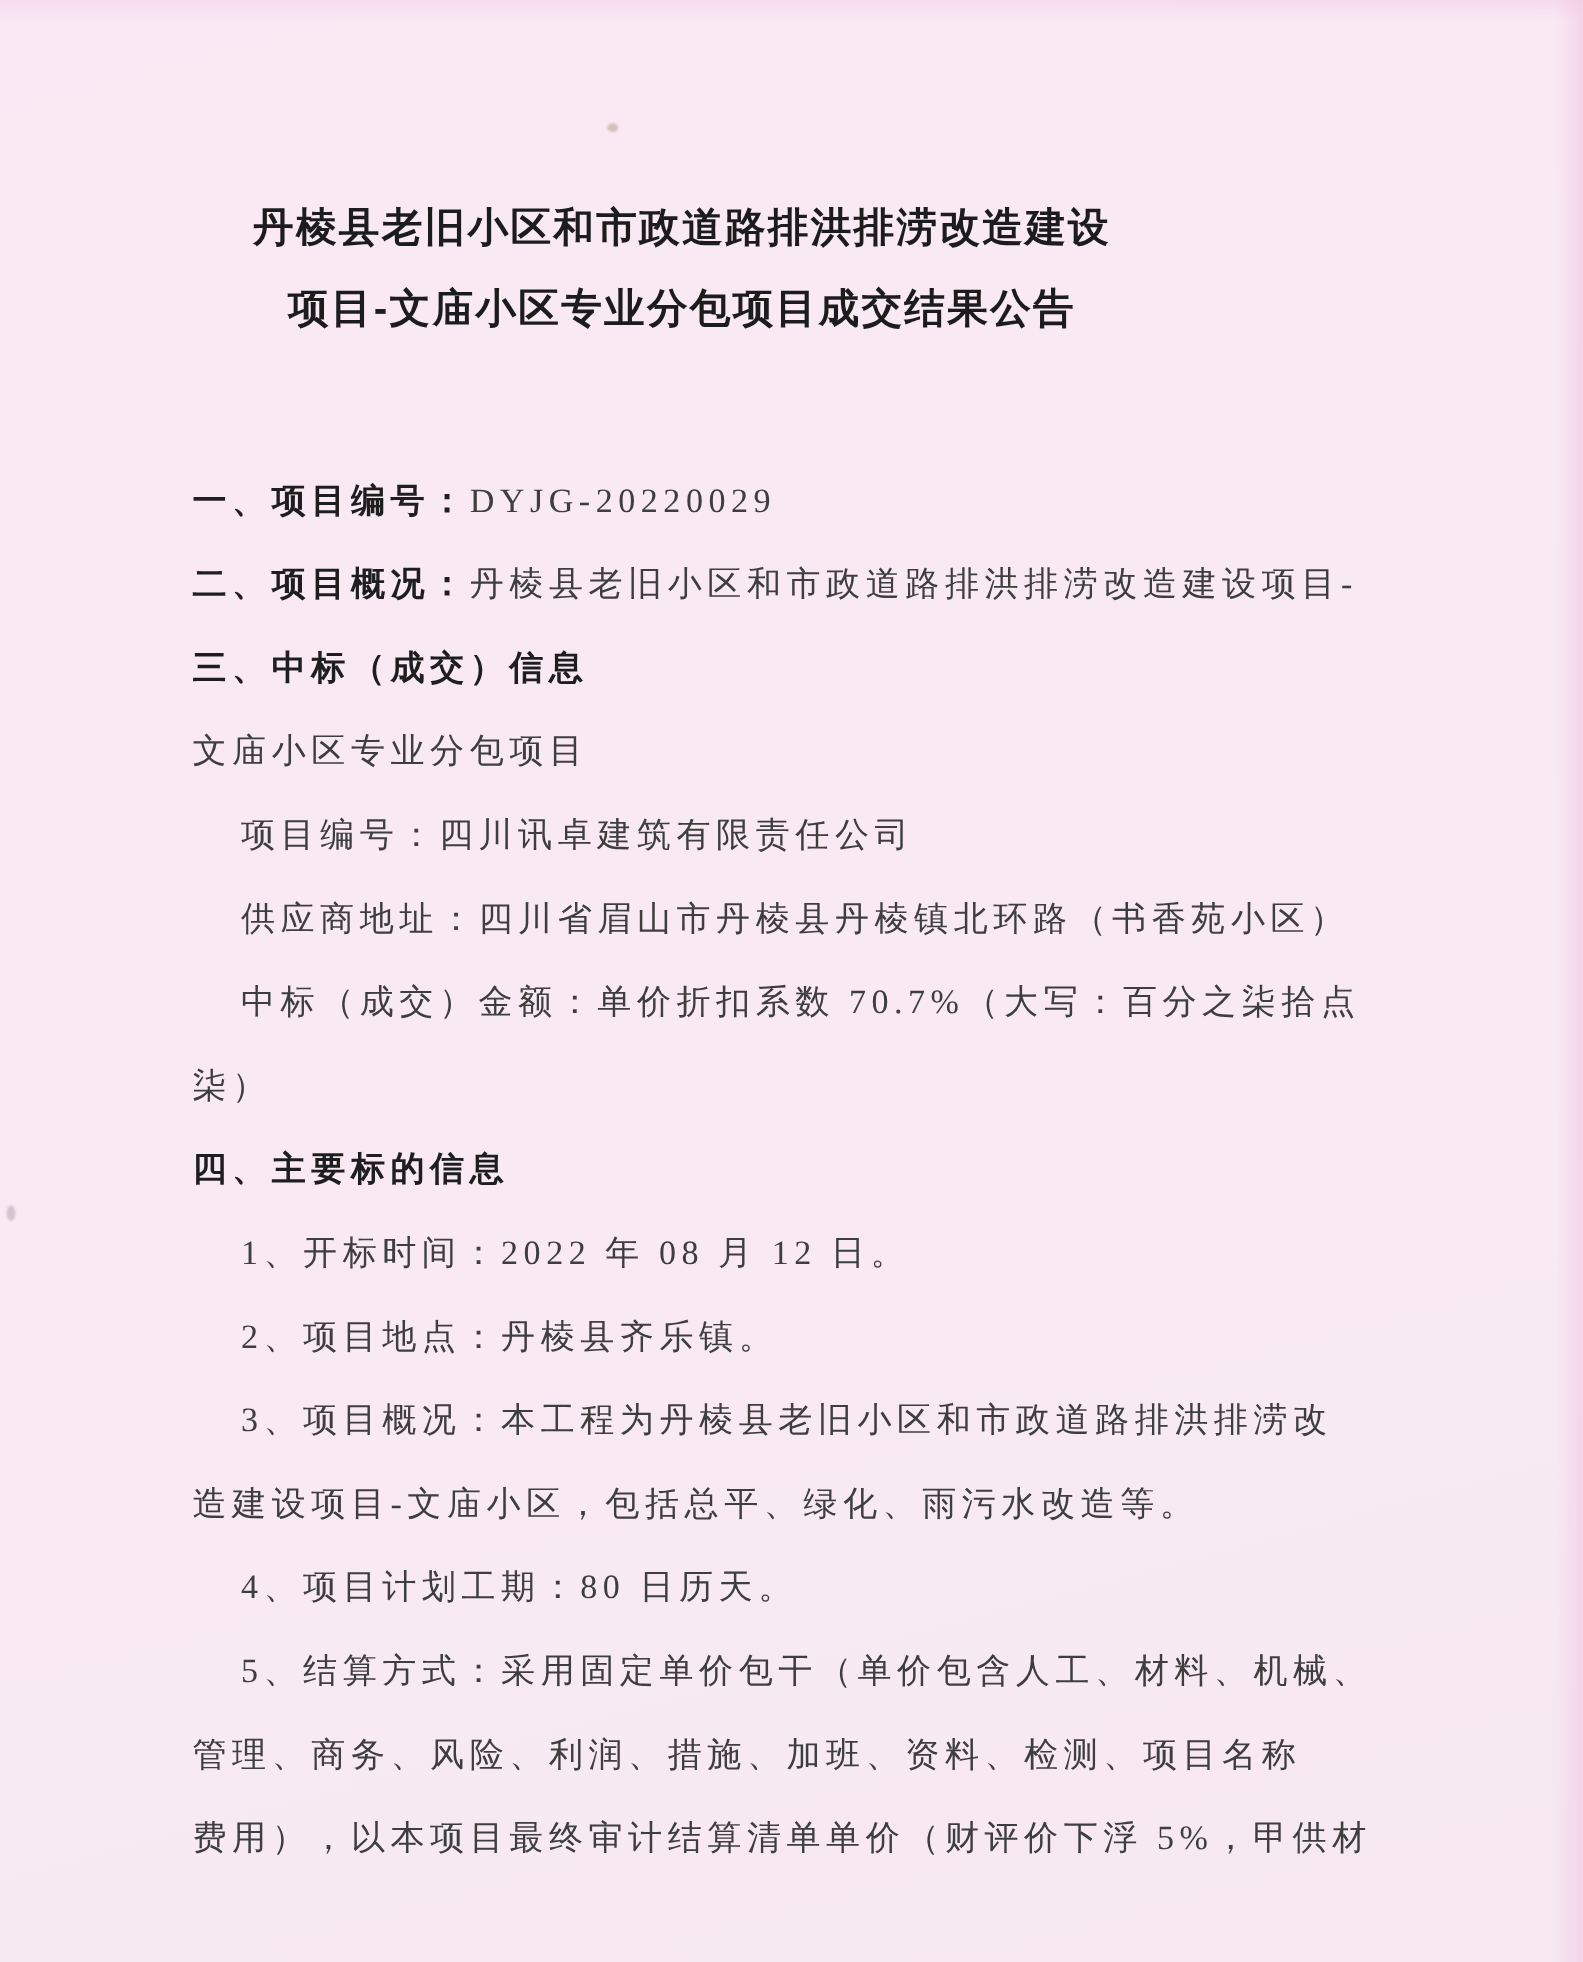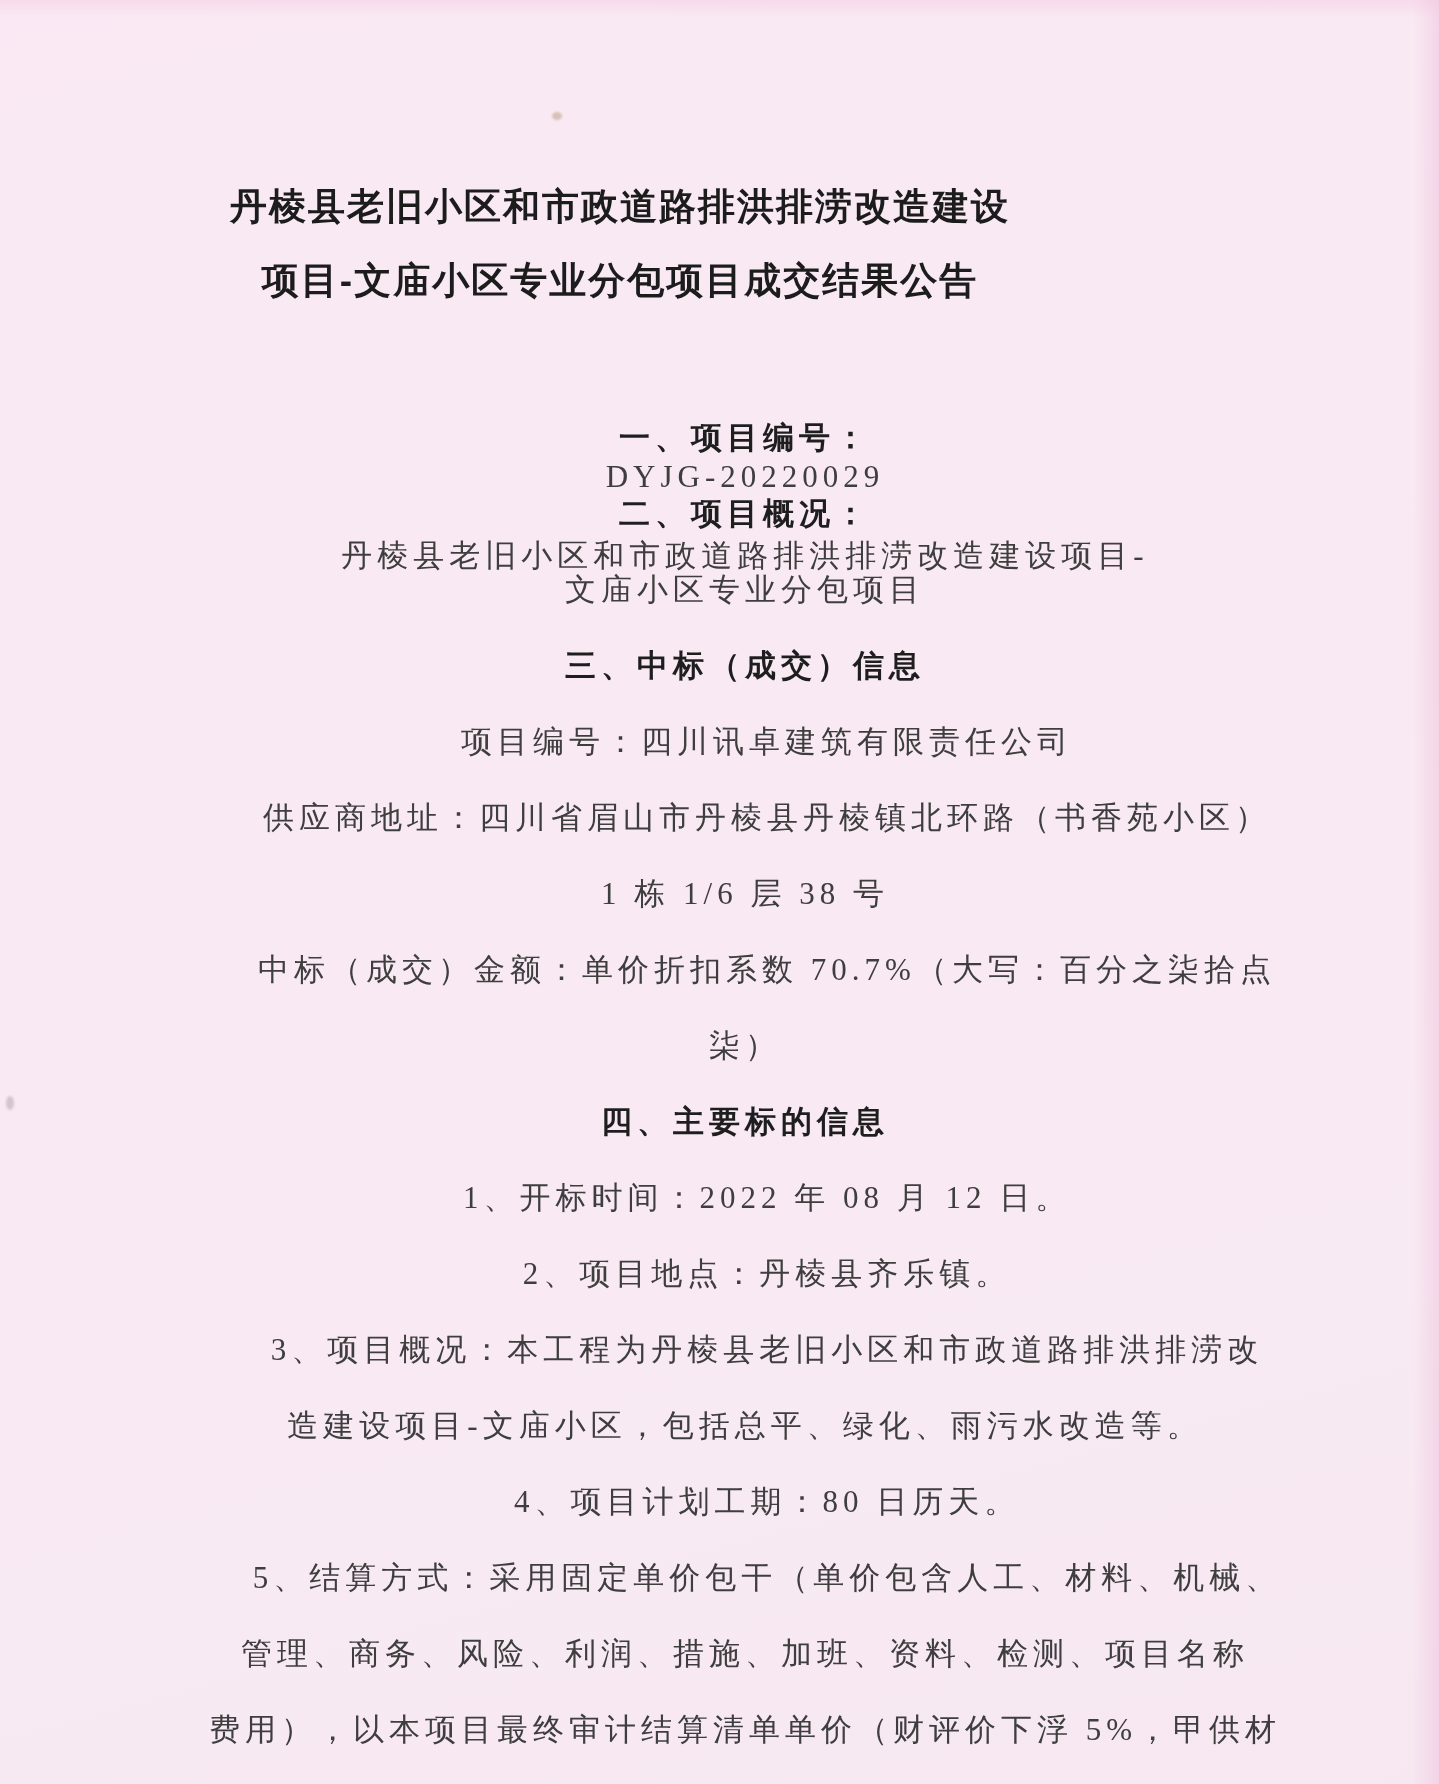--- a/index.html
+++ b/index.html
@@ -55,21 +55,20 @@
     width: 1140px;
     font-size: 31px;
     letter-spacing: 5px;
     color: #3e3e3e;
   }
   .ln {
     height: 76px;
     display: flex;
     align-items: center;
     white-space: nowrap;
-    flex-direction: column;
   }
   .ind { padding-left: 44px; }
   .hd, .lbl {
     font-family: "Liberation Sans", "DejaVu Sans", sans-serif;
     font-weight: bold;
     color: #1e1e1e;
   }
 </style>
 </head>
 <body>
@@ -90,35 +89,32 @@
 
     <div class="ln">
       <span class="lbl">一、项目编号：</span>
         <span>DYJG-20220029</span>
     </div>
 
     <div class="ln">
       <span class="lbl">二、项目概况：</span>
         <span>丹棱县老旧小区和市政道路排洪排涝改造建设项目-</span>
     </div>
+    <div class="ln hd">三、中标（成交）信息</div>
+
     <div class="ln">
       <span>文庙小区专业分包项目</span>
     </div>
-
-    <div class="ln hd">三、中标（成交）信息</div>
 
     <div class="ln ind">
       <span>项目编号：四川讯卓建筑有限责任公司</span>
     </div>
 
     <div class="ln ind">
       <span>供应商地址：四川省眉山市丹棱县丹棱镇北环路（书香苑小区）</span>
-    </div>
-    <div class="ln">
-      <span>1 栋 1/6 层 38 号</span>
     </div>
 
     <div class="ln ind">
       <span>中标（成交）金额：单价折扣系数 70.7%（大写：百分之柒拾点</span>
     </div>
     <div class="ln">
       <span>柒）</span>
     </div>
 
     <div class="ln hd">四、主要标的信息</div>

